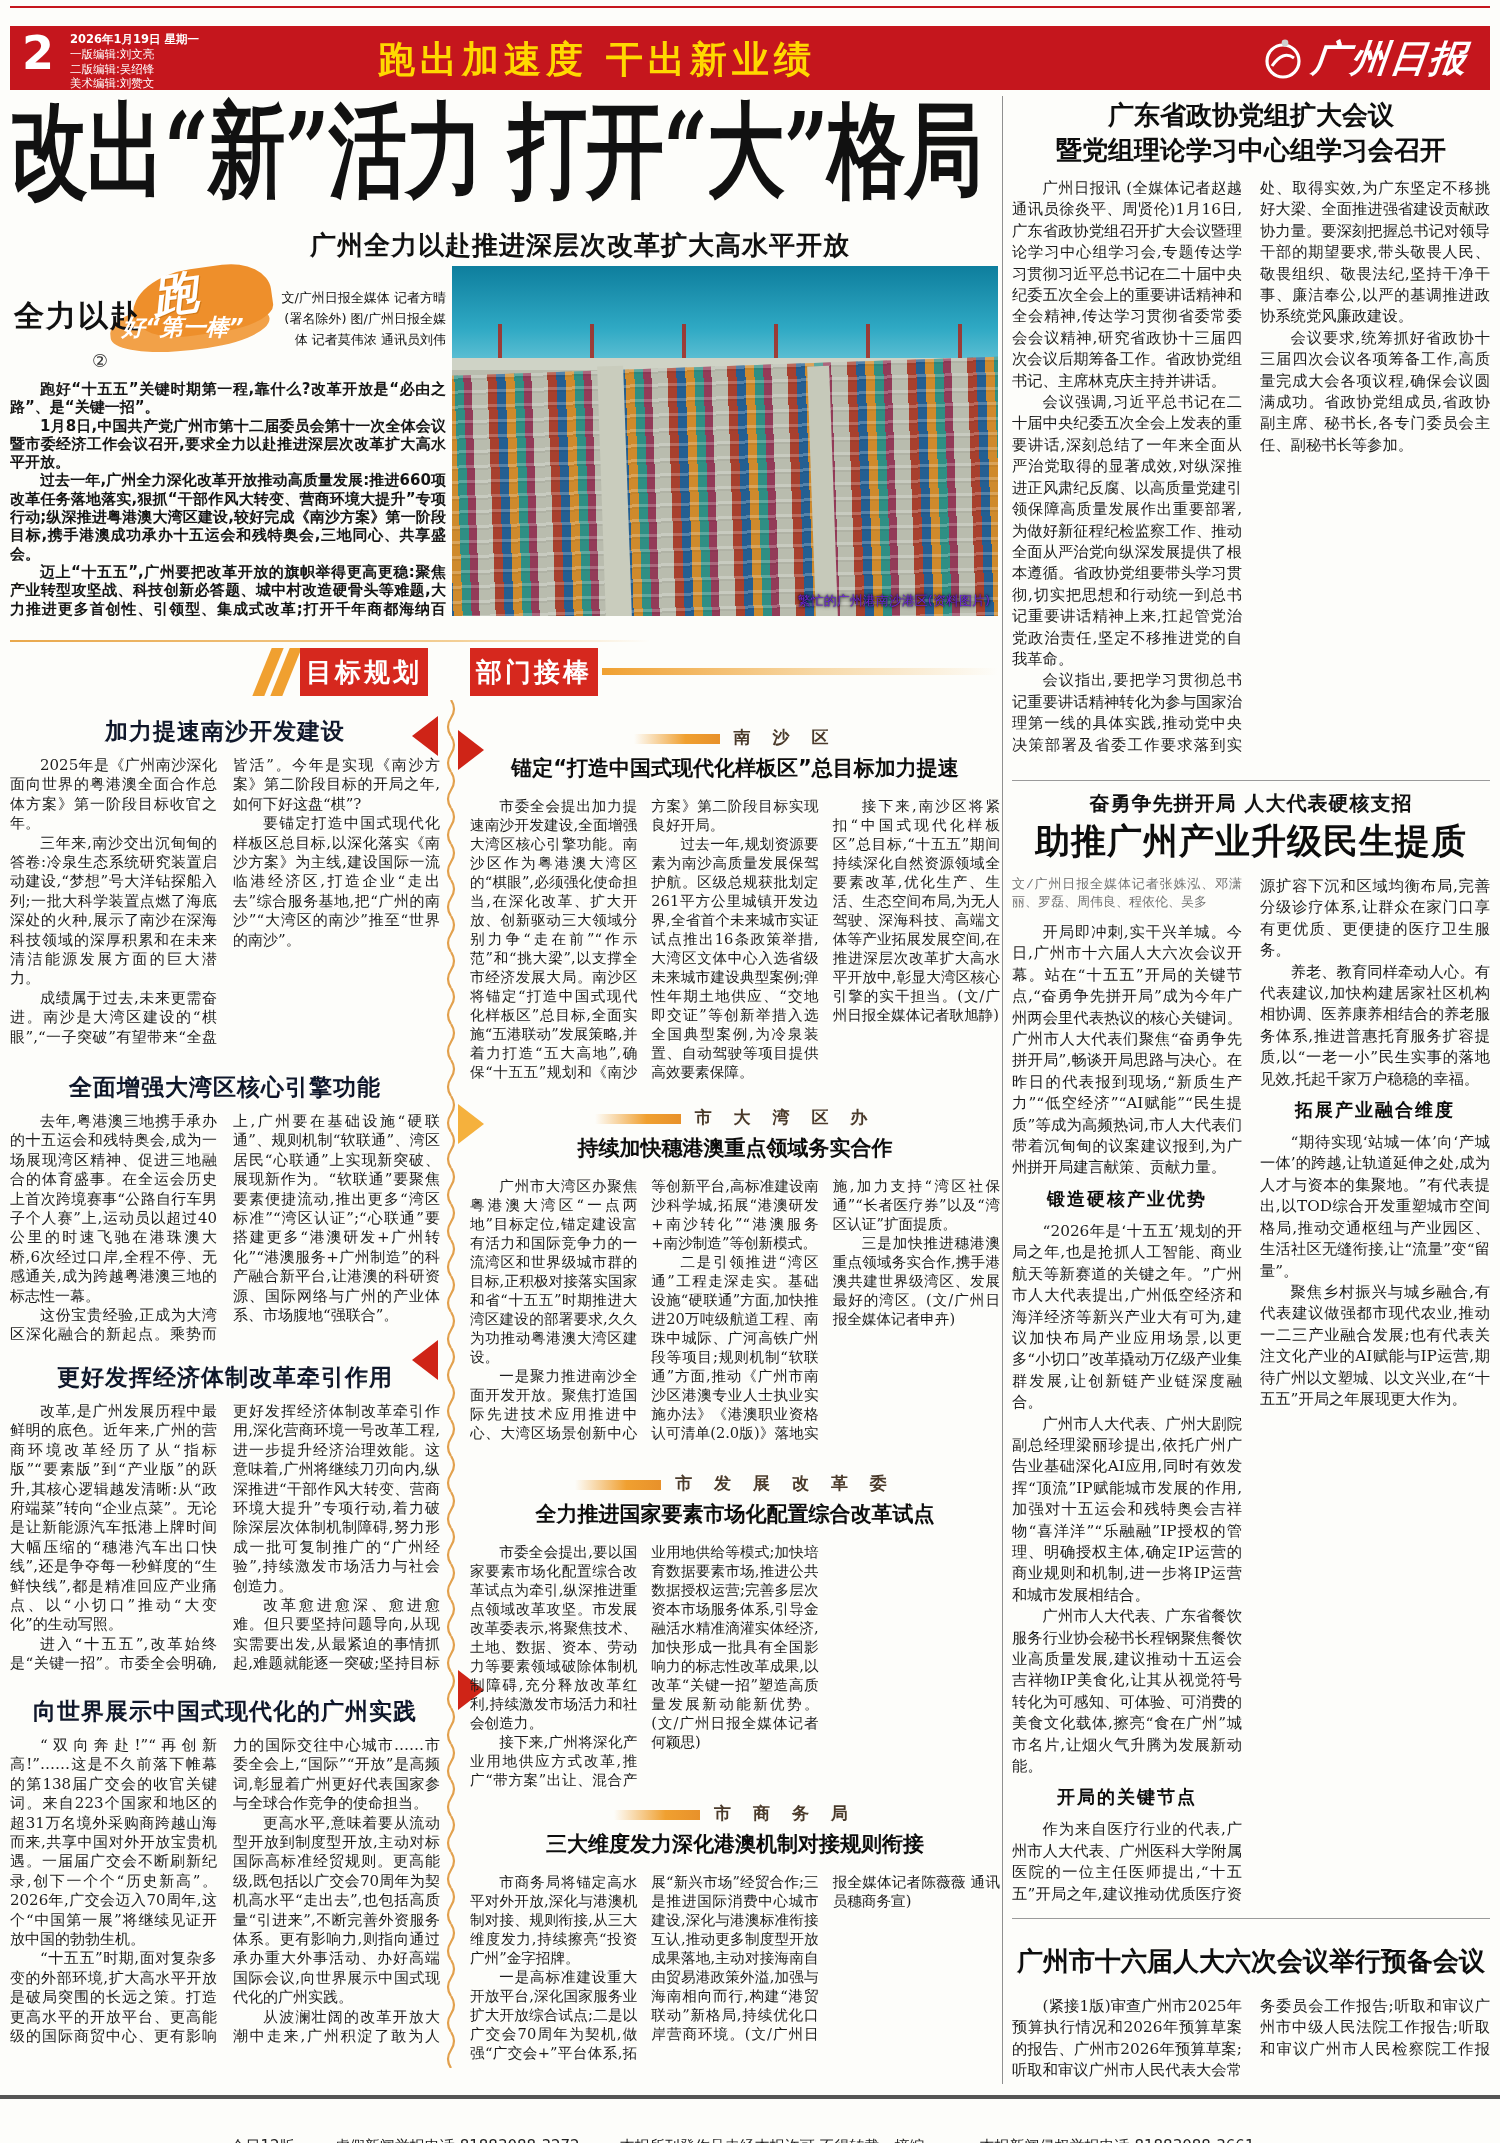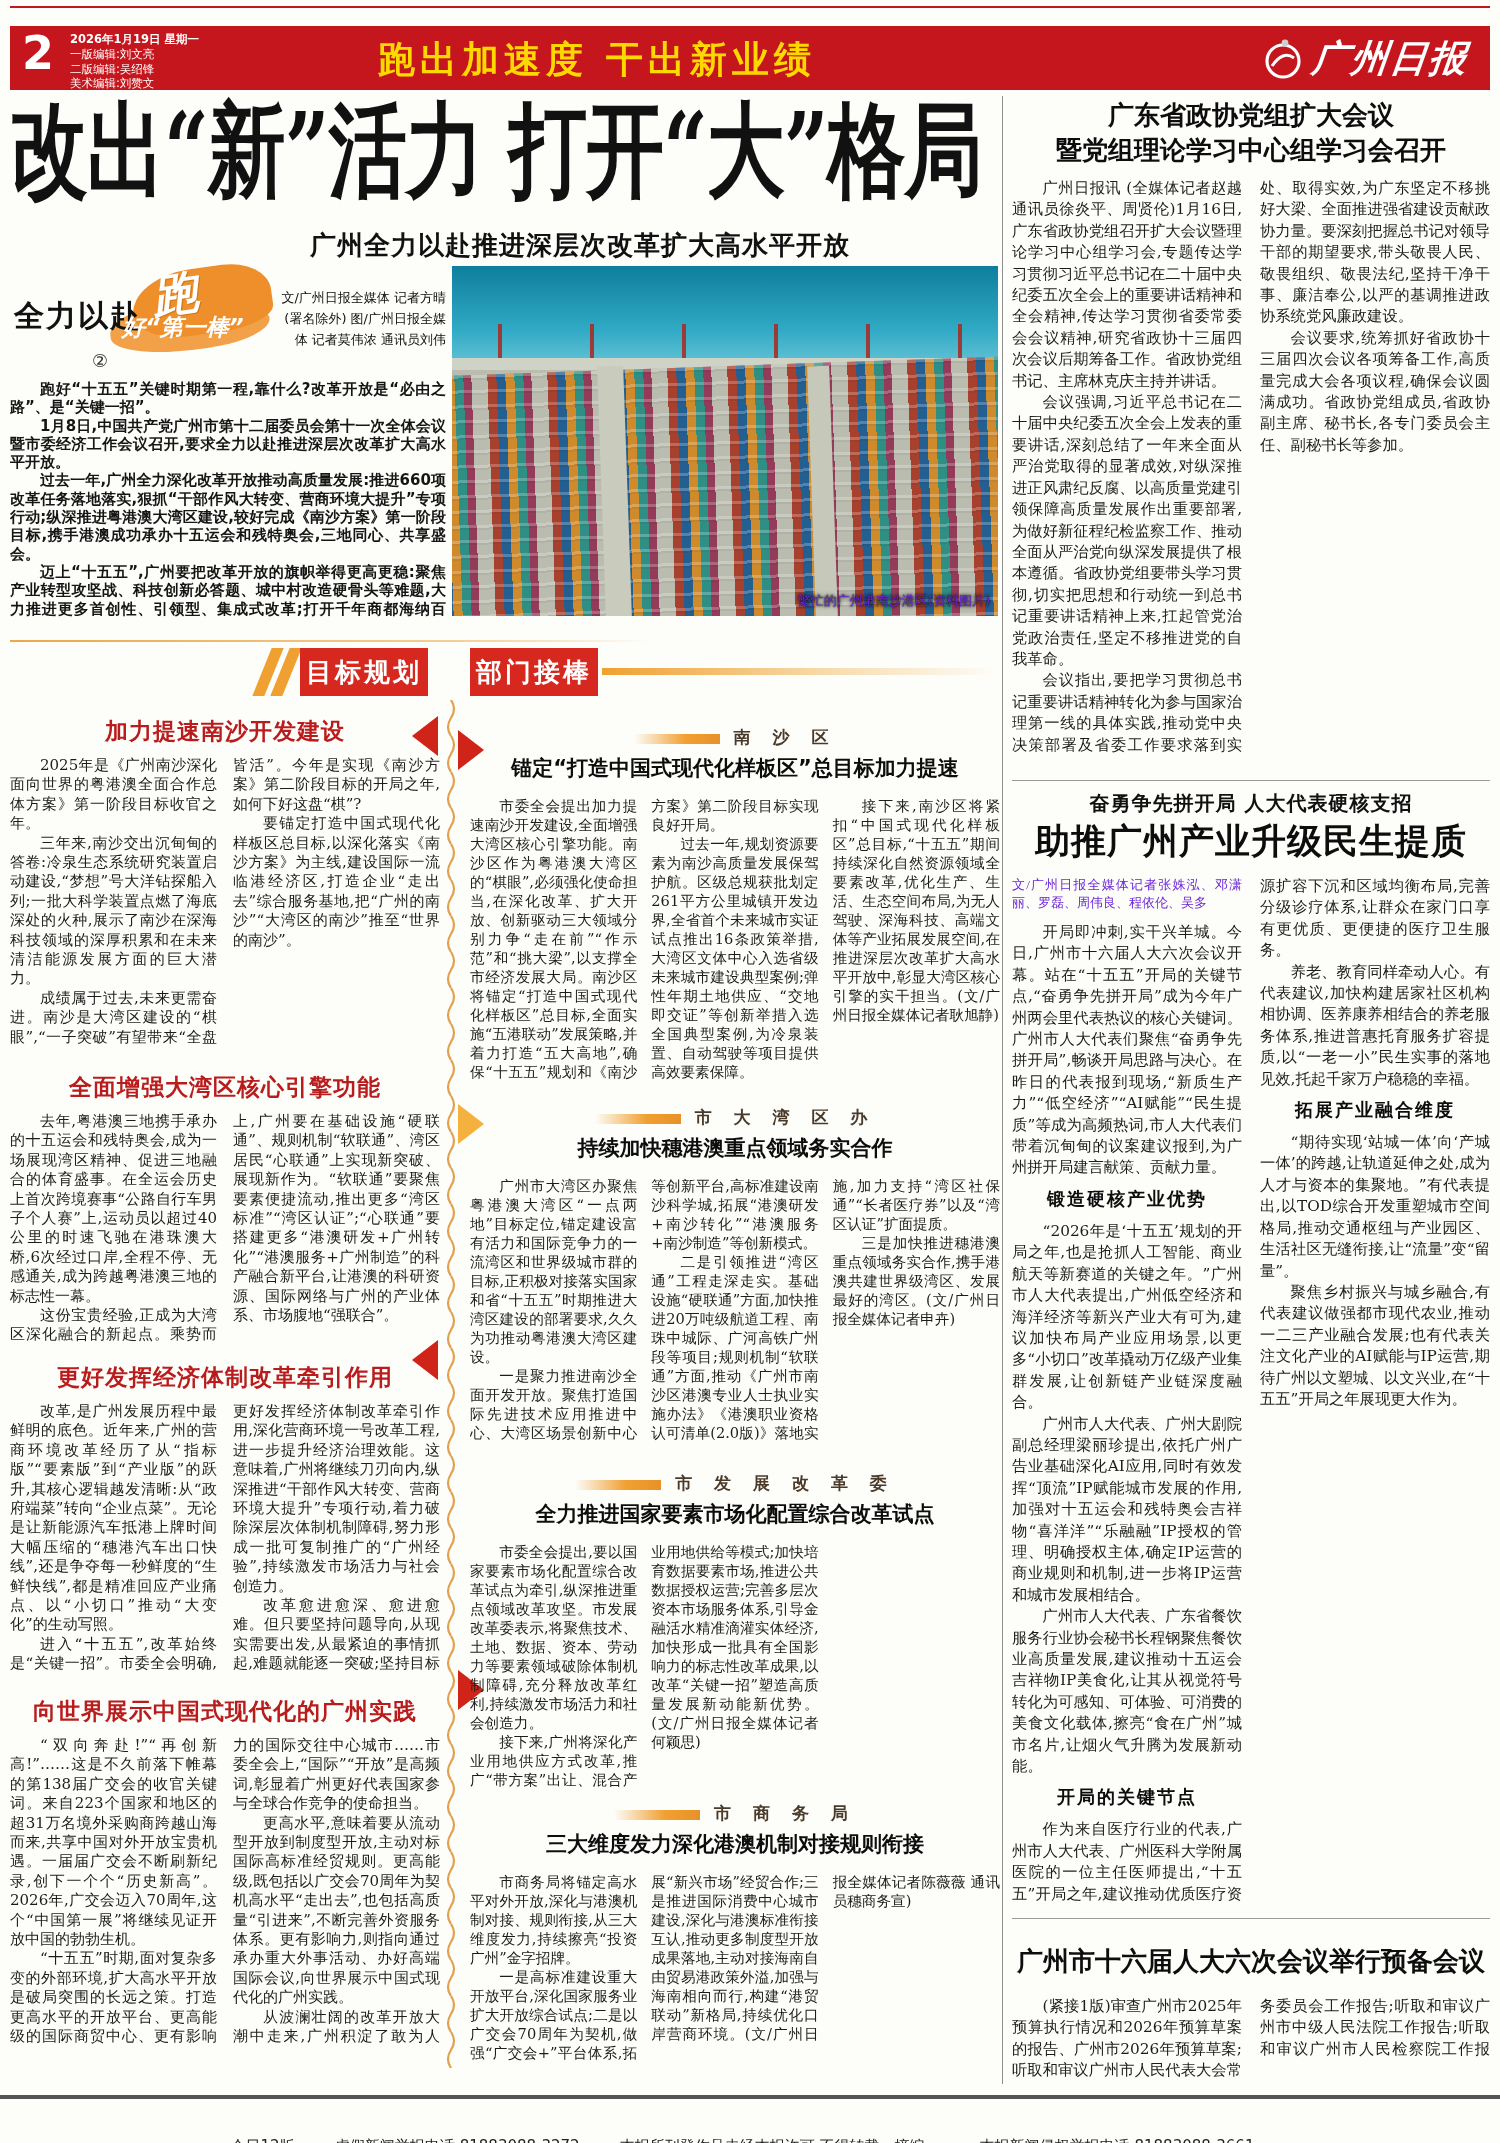--- a/index.html
+++ b/index.html
@@ -58,21 +58,21 @@
   .slash { width:12px; height:48px; background:#f0a030; transform:skewX(-22deg); }
   .deptline { left:602px; top:668px; width:396px; height:7px; background:linear-gradient(90deg,#f0a030,#f7d9a8 55%,rgba(247,217,168,0)); }
 
   
   .tri { width:0; height:0; }
   .tri-l { border-top:20px solid transparent; border-bottom:20px solid transparent; border-right:26px solid #cf2417; }
   .tri-r { border-top:20px solid transparent; border-bottom:20px solid transparent; border-left:26px solid #cf2417; }
   .tri-o { border-left-color:#f5b13d; }
 
   
-  .atitle { width:430px; text-align:center; font-size:23px; font-weight:800; color:#b91c1c; letter-spacing:1px; }
+  .atitle { width:430px; text-align:center; font-size:23px; font-weight:800; color:#0f172a; letter-spacing:1px; }
   .abody { width:430px; overflow:hidden; column-gap:16px; column-fill:auto; }
   .abody p { font-size:15px; line-height:19.4px; text-align:justify; text-indent:2em; font-family:"DejaVu Serif","Liberation Serif",serif; }
   .cols2 { column-count:2; }
   .cols3 { column-count:3; }
 
   .kicker { width:530px; text-align:center; font-size:17px; font-weight:700; color:#4a3a2a; letter-spacing:8px;
             font-family:"DejaVu Serif","Liberation Serif",serif; }
   .kicker .kbar { display:inline-block; width:86px; height:10px; margin-right:14px; vertical-align:middle;
                   background:linear-gradient(90deg,rgba(240,160,48,0),#f0a030 60%,#e8912a); }
   .mtitle { width:530px; text-align:center; font-size:21px; font-weight:800; color:#0d0d0d; }
@@ -80,21 +80,21 @@
   .mbody p { font-size:14.6px; line-height:19px; text-align:justify; text-indent:2em; font-family:"DejaVu Serif","Liberation Serif",serif; }
 
   .vline { left:1002px; top:96px; width:1px; height:1988px; background:#8f8f8f; }
   .hline { width:478px; height:1px; background:#9a9a9a; }
 
   .rtitle1 { left:1012px; top:98px; width:478px; text-align:center; font-size:26px; font-weight:800; line-height:35px; color:#0d0d0d; }
   .rbody { width:478px; overflow:hidden; column-gap:18px; column-fill:auto; column-count:2; }
   .rbody p { font-size:15.3px; line-height:21.4px; text-align:justify; text-indent:2em; font-family:"DejaVu Serif","Liberation Serif",serif; }
   .kicker2 { left:1012px; top:790px; width:478px; text-align:center; font-size:20px; font-weight:800; color:#111; letter-spacing:1px; }
   .rtitle2 { left:1012px; top:818px; width:478px; text-align:center; font-size:35px; font-weight:900; color:#0d0d0d; letter-spacing:1px; }
-  .rbody .byline2 { font-size:13px; line-height:18px; text-indent:0; font-family:Liberation Serif, serif; color:#6d28d9; margin-bottom:10px; }
+  .rbody .byline2 { font-size:13px; line-height:18px; text-indent:0; font-family:Liberation Mono, monospace; color:#737373; margin-bottom:10px; }
   .rbody h4.subhead { text-align:center; font-size:18px; font-weight:800; margin:8px 0 10px; color:#0d0d0d; letter-spacing:2px; }
   .rtitle3 { left:1012px; top:1944px; width:478px; text-align:center; font-size:26px; font-weight:800; color:#0d0d0d; }
 
   .footrule { left:0; top:2095px; width:1500px; height:4px; background:#555; }
   .footer { left:0; top:2112px; width:1500px; text-align:center; font-size:15px; color:#222;margin-top:25px; }
   .footer span { margin:0 20px; }
 </style>
 </head>
 <body>
 

